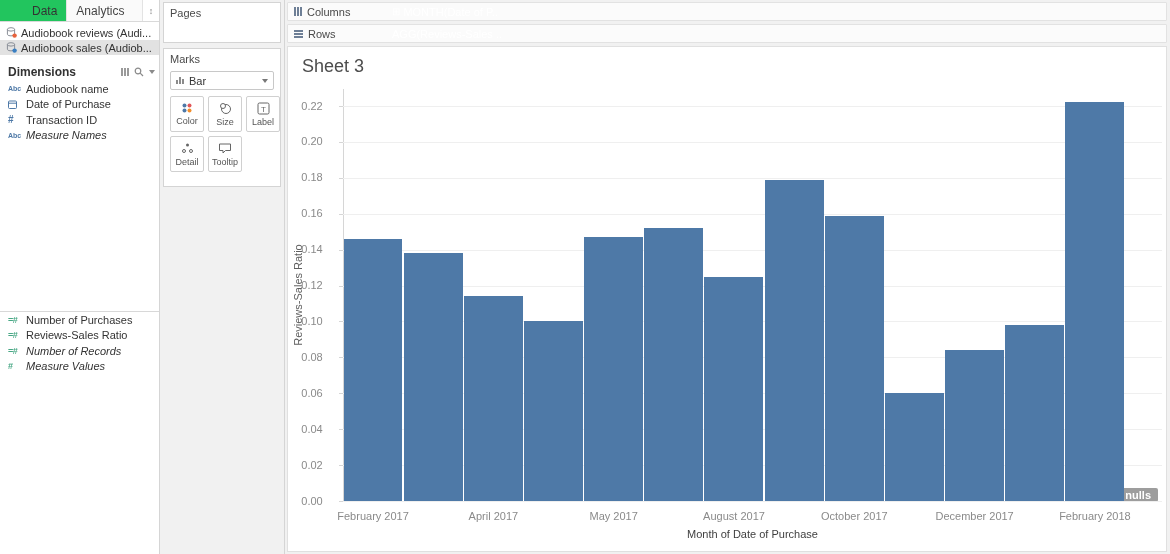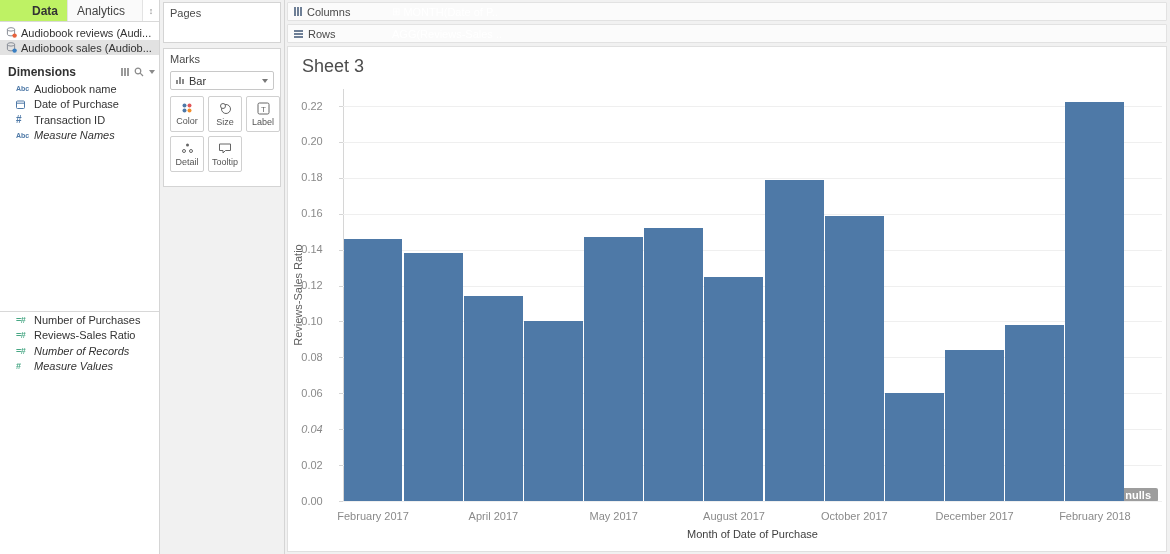--- a/index.html
+++ b/index.html
@@ -5,37 +5,37 @@
   * { margin:0; padding:0; box-sizing:border-box; }
   html,body { width:1170px; height:554px; overflow:hidden; background:#f1f1f1;
     font-family:"Liberation Sans", sans-serif; color:#333; }
   .app { display:flex; width:1170px; height:554px; }
 
   
   .data-pane { width:160px; background:#fff; border-right:1px solid #d5d5d5;
     display:flex; flex-direction:column; flex-shrink:0; }
   .tabbar { display:flex; height:22px; border-bottom:1px solid #d9d9d9; align-items:stretch; }
   .tab { font-size:12px; display:flex; align-items:center; padding:0 9px; cursor:default; }
-  .tab.active { font-weight:bold; background:#bef264;padding-left:32px; }
+  .tab.active { font-weight:normal; background:#22c55e;padding-left:32px; }
   .tab.inactive { background:#fafafa; color:#444; border-left:1px solid #e3e3e3; border-right:1px solid #e3e3e3; flex:1; }
   .tab-collapse { width:16px; display:flex; align-items:center; justify-content:center;
     color:#888; font-size:9px; }
   .datasources { padding:3px 0 2px 0; }
   .ds-row { display:flex; align-items:center; height:15px; padding-left:6px; font-size:11px; color:#333; }
   .ds-row.selected { background:#e2e2e2; }
   .ds-row svg { margin-right:4px; flex-shrink:0; }
   .ds-name { white-space:nowrap; overflow:hidden; }
   .section-header { display:flex; align-items:center; height:18px; padding:0 4px 0 8px;
     font-size:12px; font-weight:bold; color:#333; margin-top:6px; }
   .section-header .spacer { flex:1; }
   .hdr-icons { display:flex; align-items:center; gap:5px; color:#8a8a8a; }
   .hdr-grid { display:flex; gap:1px; }
   .hdr-grid i { width:2px; height:8px; background:#9a9a9a; }
   .caret-down { width:0; height:0; border-left:3px solid transparent; border-right:3px solid transparent; border-top:4px solid #8a8a8a; }
-  .field-row { display:flex; align-items:center; height:15.5px; padding-left:16px; font-size:11px; color:#333;text-align:right; }
+  .field-row { display:flex; align-items:center; height:15.5px; padding-left:8px; font-size:11px; color:#333;text-align:right; }
   .field-row .ficon { width:18px; flex-shrink:0; display:flex; align-items:center; }
   .italic { font-style:italic; }
   .abc { font-size:7px; font-weight:bold; color:#4e79a7; letter-spacing:0; }
   .hash { font-size:10px; font-weight:bold; color:#4e79a7; }
   .mhash { font-size:9px; font-weight:bold; color:#47a784; letter-spacing:-0.5px; }
   .measures-divider { border-top:1px solid #d8d8d8; margin-top:168px; }
 
   
   .shelf-col { width:125px; background:#f1f1f1; border-right:1px solid #d5d5d5;
     padding:2px 3px; flex-shrink:0; }
@@ -288,21 +288,21 @@
       <div class="x-axis-title">Month of Date of Purchase</div>
       <div class="nulls-badge">4 nulls</div>
     <div class="gridline" style="left: 55px; top: 454px; width: 819px;"></div>
         <div class="y-tick-mark" style="top: 454px;"></div>
         <div class="y-tick-label" style="top: 447.5px;">0.00</div>
         <div class="gridline" style="left: 55px; top: 418.091px; width: 819px;"></div>
         <div class="y-tick-mark" style="top: 418.091px;"></div>
         <div class="y-tick-label" style="top: 411.591px;">0.02</div>
         <div class="gridline" style="left: 55px; top: 382.182px; width: 819px;"></div>
         <div class="y-tick-mark" style="top: 382.182px;"></div>
-        <div class="y-tick-label" style="top: 375.682px; font-style: italic;">0.04</div>
+        <div class="y-tick-label" style="top: 375.682px;">0.04</div>
         <div class="gridline" style="left: 55px; top: 346.273px; width: 819px;"></div>
         <div class="y-tick-mark" style="top: 346.273px;"></div>
         <div class="y-tick-label" style="top: 339.773px;">0.06</div>
         <div class="gridline" style="left: 55px; top: 310.364px; width: 819px;"></div>
         <div class="y-tick-mark" style="top: 310.364px;"></div>
         <div class="y-tick-label" style="top: 303.864px;">0.08</div>
         <div class="gridline" style="left: 55px; top: 274.455px; width: 819px;"></div>
         <div class="y-tick-mark" style="top: 274.455px;"></div>
         <div class="y-tick-label" style="top: 267.955px;">0.10</div>
         <div class="gridline" style="left: 55px; top: 238.545px; width: 819px;"></div>

